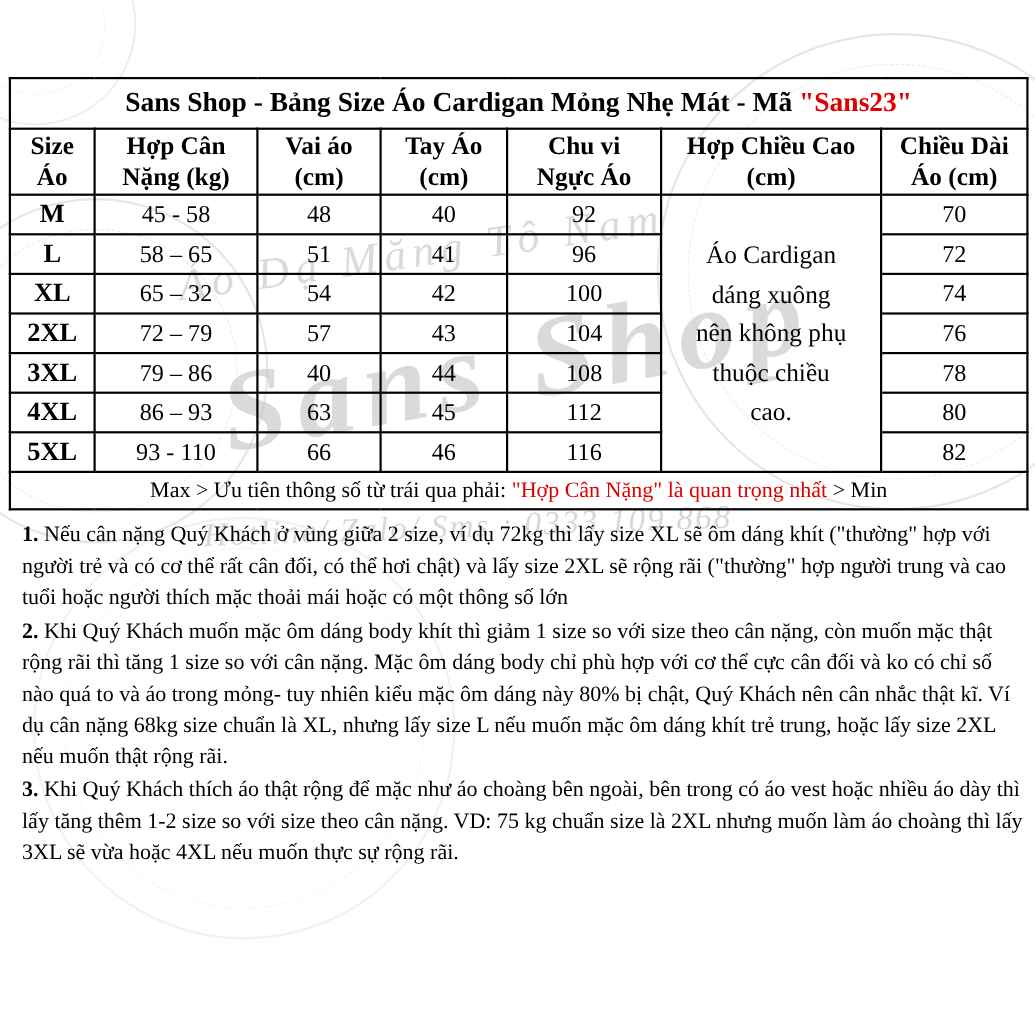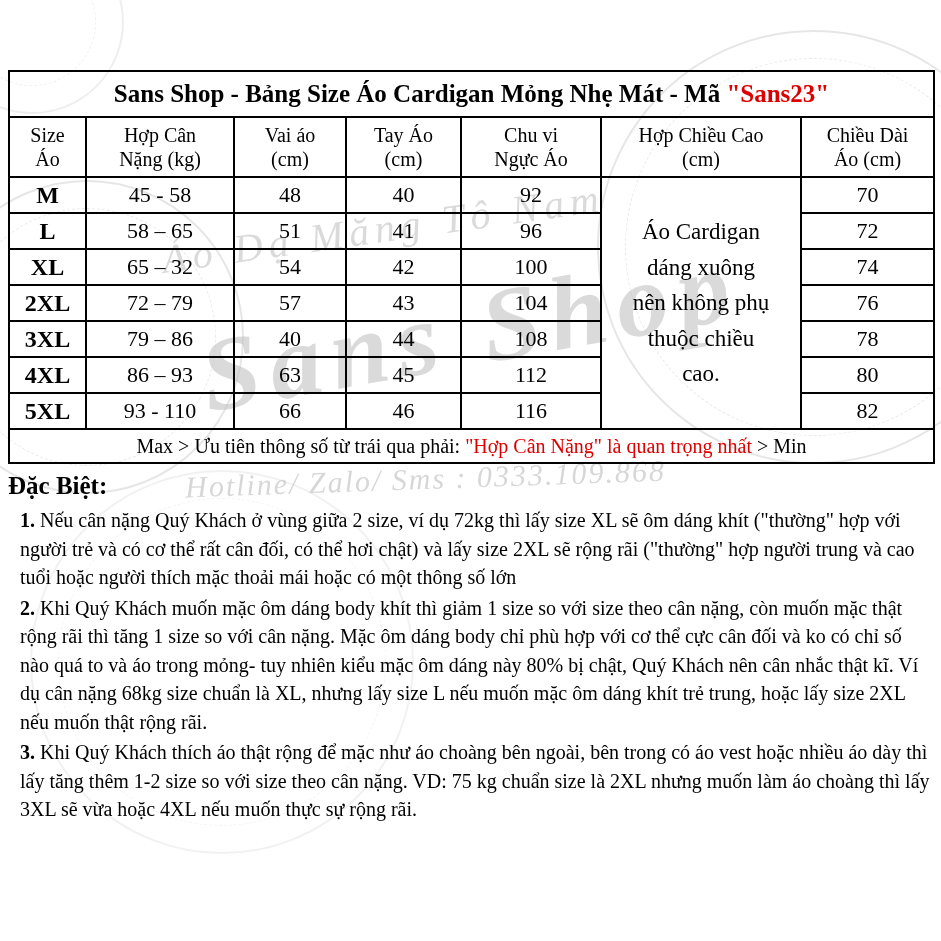--- a/index.html
+++ b/index.html
@@ -89,22 +89,22 @@
     vertical-align: middle;
     padding: 1px 3px;
   }
   .title-cell {
     font-size: 25px;
     font-weight: bold;
     height: 42px;
   }
   .red { color: #dd0000; }
   .size-table th {
-    font-size: 20px;
-    font-weight: normal;
+    font-size: 23px;
+    font-weight: bold;
     white-space: pre-line;
     line-height: 1.22;
     height: 56px;
   }
   .size-table tr.data-row { height: 36px; }
   td.c-size   { font-size: 24px; font-weight: bold; }
   td.c-weight { font-size: 22px; font-weight: normal; }
   td.c-num    { font-size: 22px; font-weight: normal; }
   td.c-note {
     font-size: 23px;
@@ -251,20 +251,19 @@
       </tr>
       <tr class="footer-row">
         <td colspan="7">
           <span>Max &gt; Ưu tiên thông số từ trái qua phải: </span><span class="red">"Hợp Cân Nặng" là quan trọng nhất</span><span> &gt; Min</span>
         </td>
       </tr>
     </tbody>
       </table>
 
     <div class="notes">
-      <div class="notes-heading">Đặc Biệt:</div>
       <p class="note-item"><span class="note-num">1.</span><span> Nếu cân nặng Quý Khách ở vùng giữa 2 size, ví dụ 72kg thì lấy size XL sẽ ôm dáng khít ("thường" hợp với người trẻ và có cơ thể rất cân đối, có thể hơi chật) và lấy size 2XL sẽ rộng rãi ("thường" hợp người trung và cao tuổi hoặc người thích mặc thoải mái hoặc có một thông số lớn</span></p>
       <p class="note-item"><span class="note-num">2.</span><span> Khi Quý Khách muốn mặc ôm dáng body khít thì giảm 1 size so với size theo cân nặng, còn muốn mặc thật rộng rãi thì tăng 1 size so với cân nặng. Mặc ôm dáng body chỉ phù hợp với cơ thể cực cân đối và ko có chỉ số nào quá to và áo trong mỏng- tuy nhiên kiểu mặc ôm dáng này 80% bị chật, Quý Khách nên cân nhắc thật kĩ. Ví dụ cân nặng 68kg size chuẩn là XL, nhưng lấy size L nếu muốn mặc ôm dáng khít trẻ trung, hoặc lấy size 2XL nếu muốn thật rộng rãi.</span></p>
       <p class="note-item"><span class="note-num">3.</span><span> Khi Quý Khách thích áo thật rộng để mặc như áo choàng bên ngoài, bên trong có áo vest hoặc nhiều áo dày thì lấy tăng thêm 1-2 size so với size theo cân nặng. VD: 75 kg chuẩn size là 2XL nhưng muốn làm áo choàng thì lấy 3XL sẽ vừa hoặc 4XL nếu muốn thực sự rộng rãi.</span></p>
     </div>
 
   </div>
 </div>
 
 </body></html>

